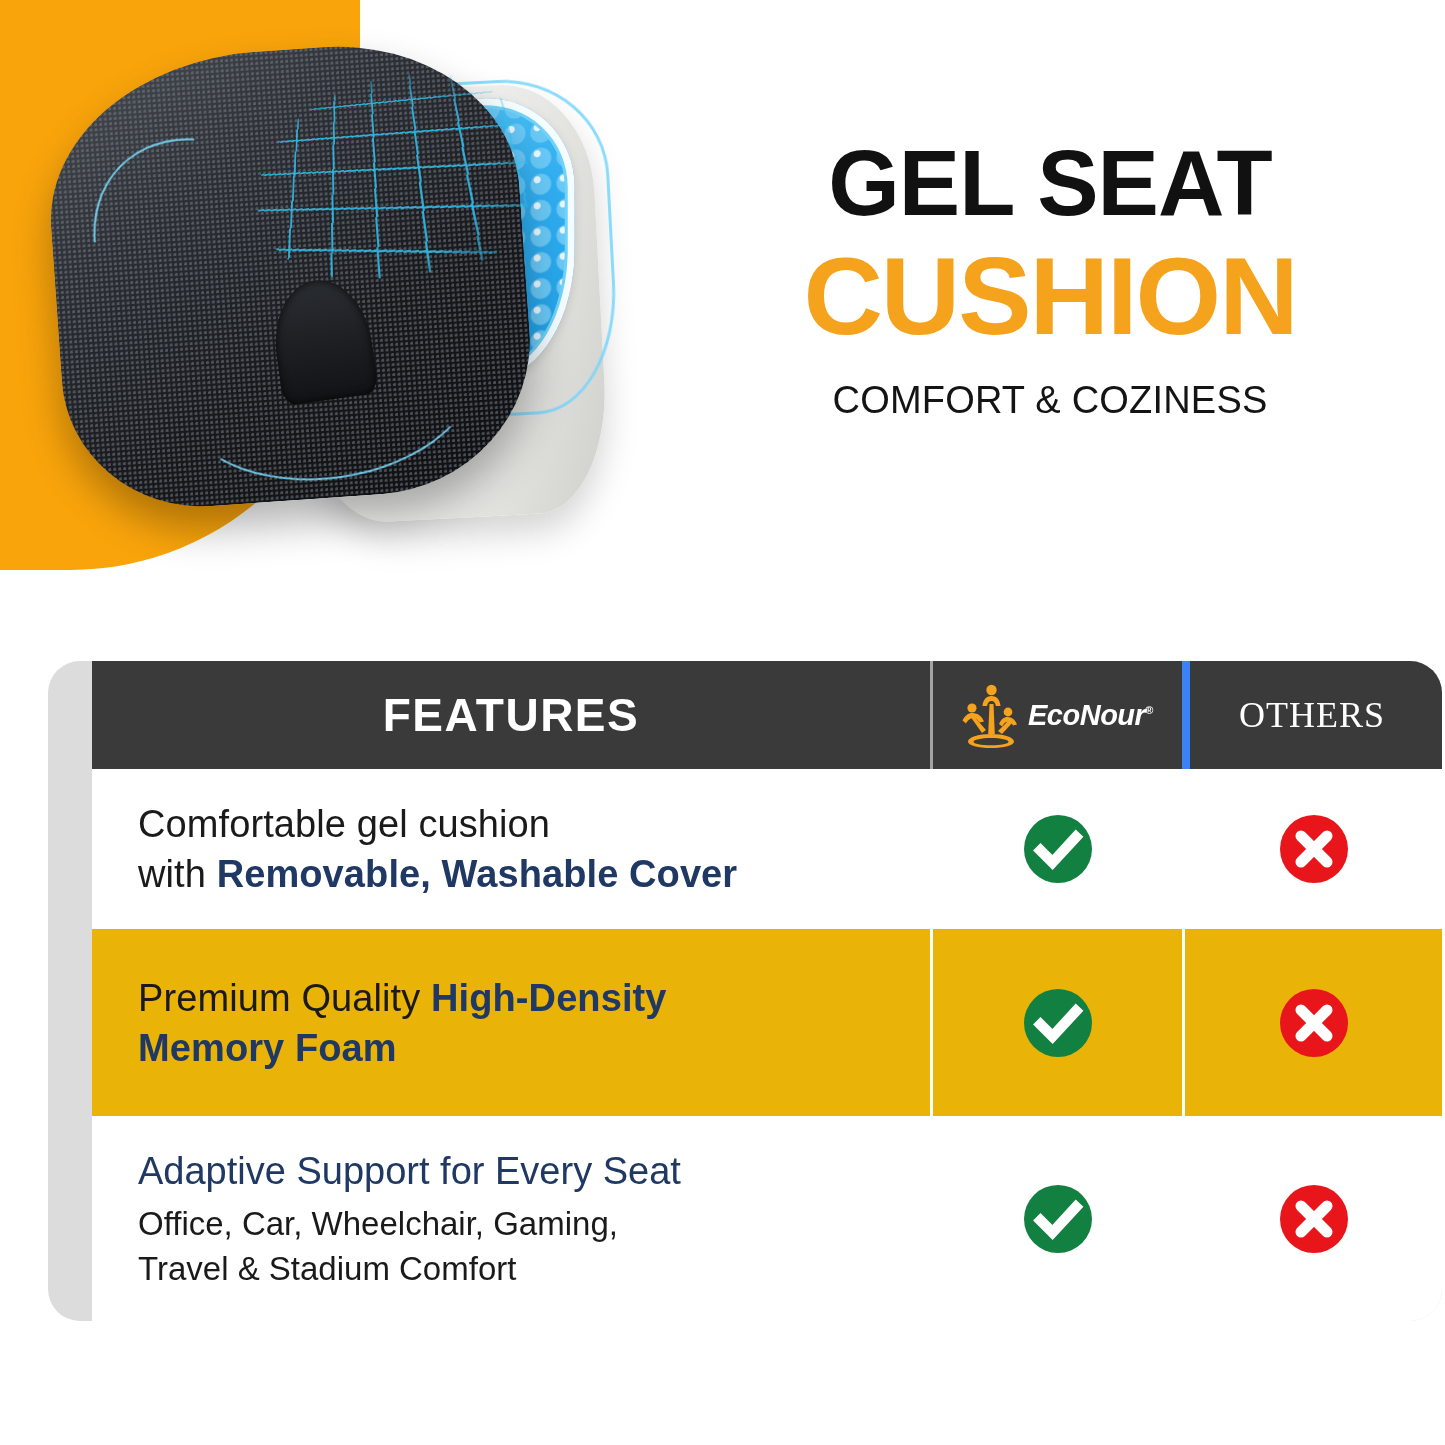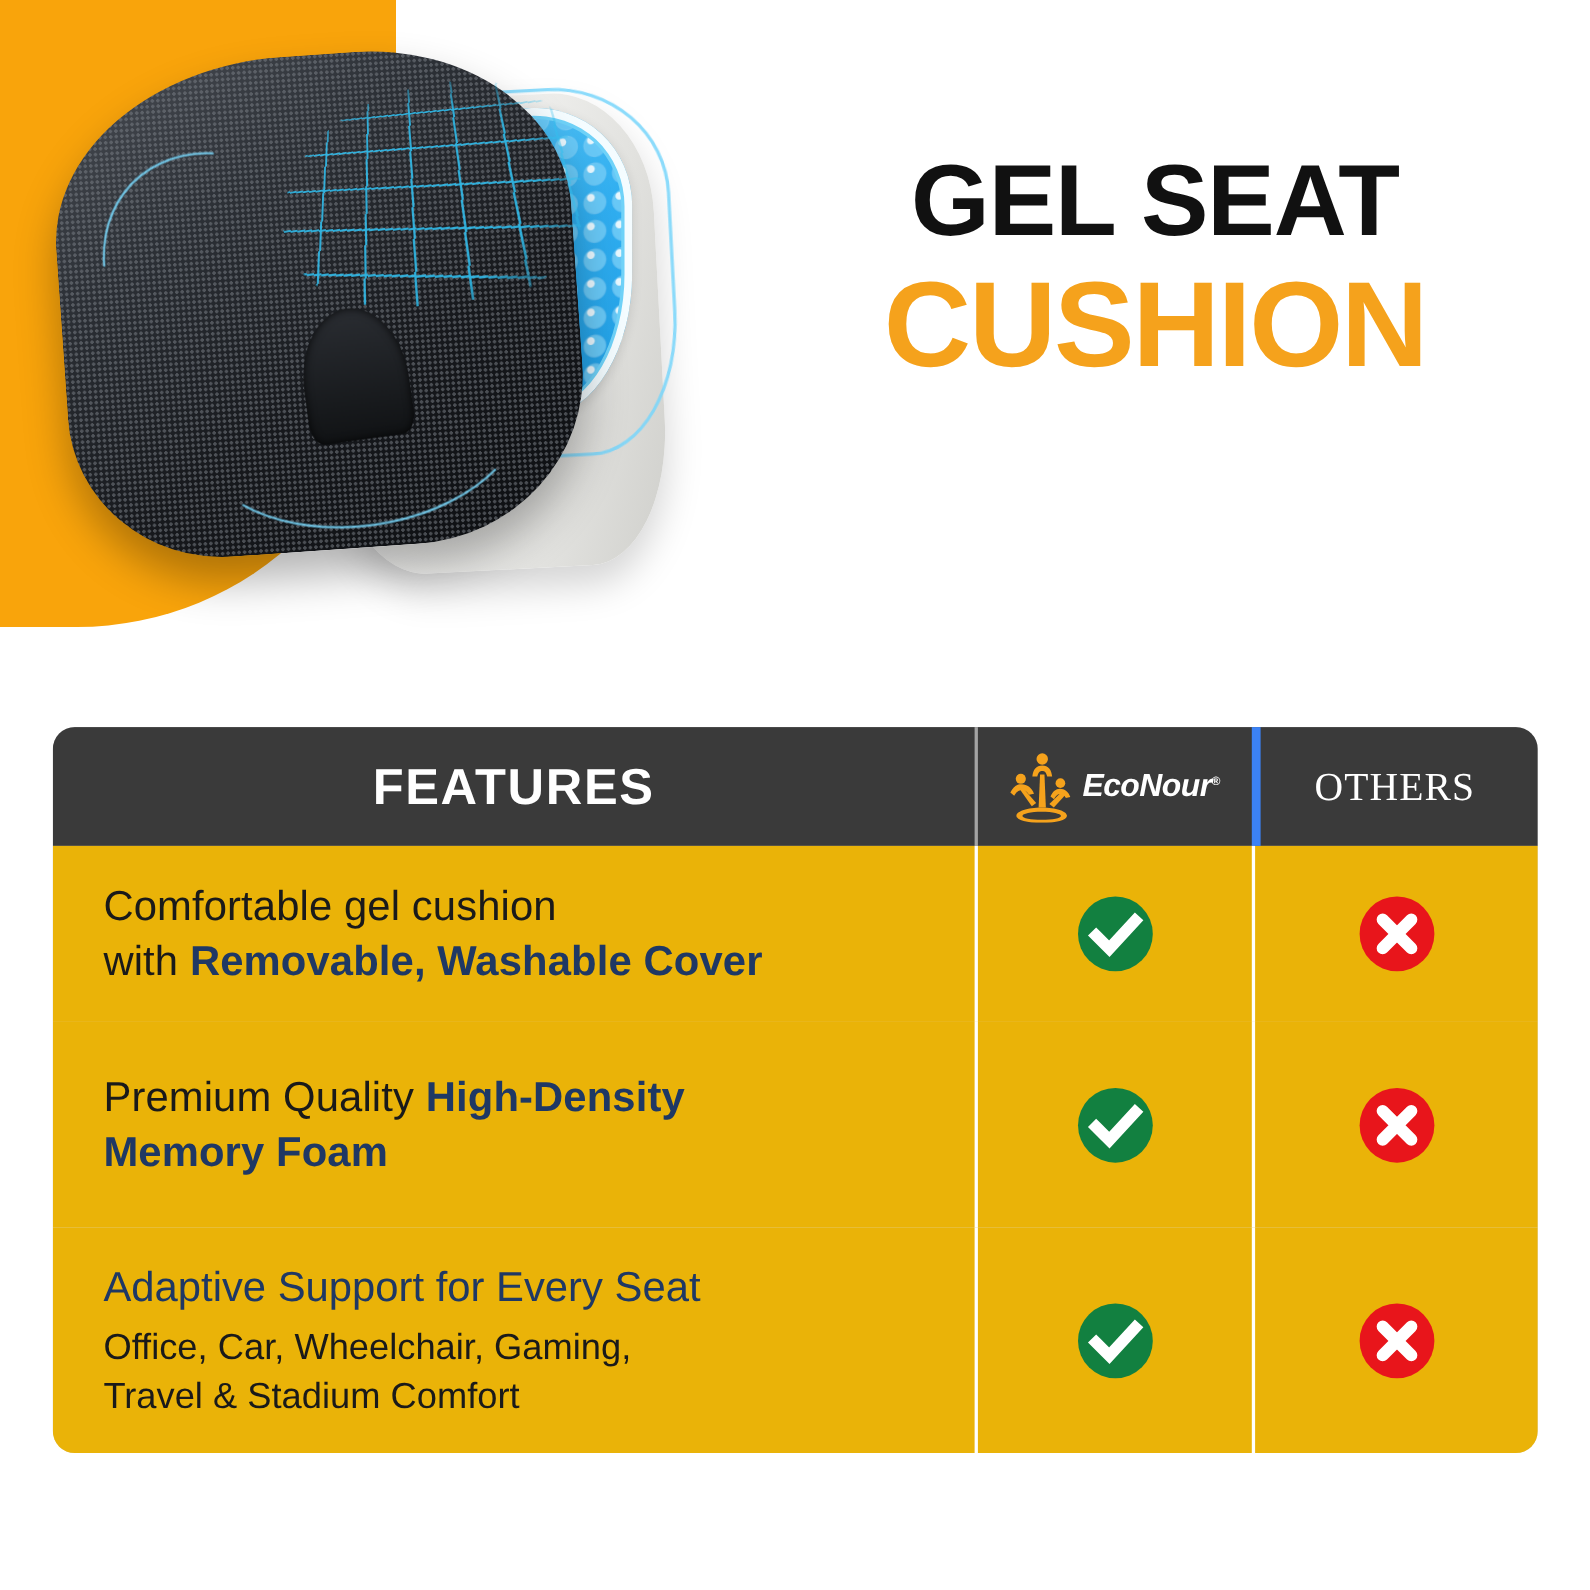--- a/index.html
+++ b/index.html
@@ -187,23 +187,24 @@
     letter-spacing: .2px;
   }
   .sub-line { display: block; }
 
   
   #compare-table {
     position: absolute;
     left: 48px;
     top: 661px;
     width: 1350px;
-    border-radius: 20px;
+    border-radius: 32px;
     overflow: hidden;
     background: #dcdcdc;
+    padding-left: 44px;
   }
   #table-header {
     display: flex;
     background: #3A3A3A;
     height: 108px;
   }
   .head-cell {
     display: flex;
     align-items: center;
     justify-content: center;
@@ -244,21 +245,21 @@
     font-size: 11px;
     vertical-align: super;
     font-style: normal;
   }
 
   
   .table-row {
     display: flex;
     align-items: stretch;
   }
-  .row-light { background: #eab308; justify-content: flex-end; }
+  .row-light { background: #ffffff; justify-content: flex-end; }
   .row-dark  { background: #eab308; }
 
   .cell-feature {
     width: 838px;
     box-sizing: border-box;
     padding: 30px 40px 30px 46px;
     display: flex;
     flex-direction: column;
     justify-content: center;
   }
@@ -314,20 +315,21 @@
     <div class="prod-layer" id="mesh-grid"></div>
     <div class="prod-layer mesh-edge" id="mesh-edge-left"></div>
     <div class="prod-layer mesh-edge" id="mesh-edge-bottom"></div>
     <div class="prod-layer" id="mesh-notch"></div>
   </div>
 
   <div id="hero-text">
     <div id="title-line1">GEL SEAT</div>
     <div id="title-line2">CUSHION</div>
     <div id="subtitle">
+      <span class="sub-line">COMFORT &amp; COZINESS</span>
     </div>
   </div>
 </div>
 
 <div id="compare-table">
 
   <div id="table-header">
     <div class="head-cell col-feature">
       <span id="features-label">FEATURES</span>
     </div>

